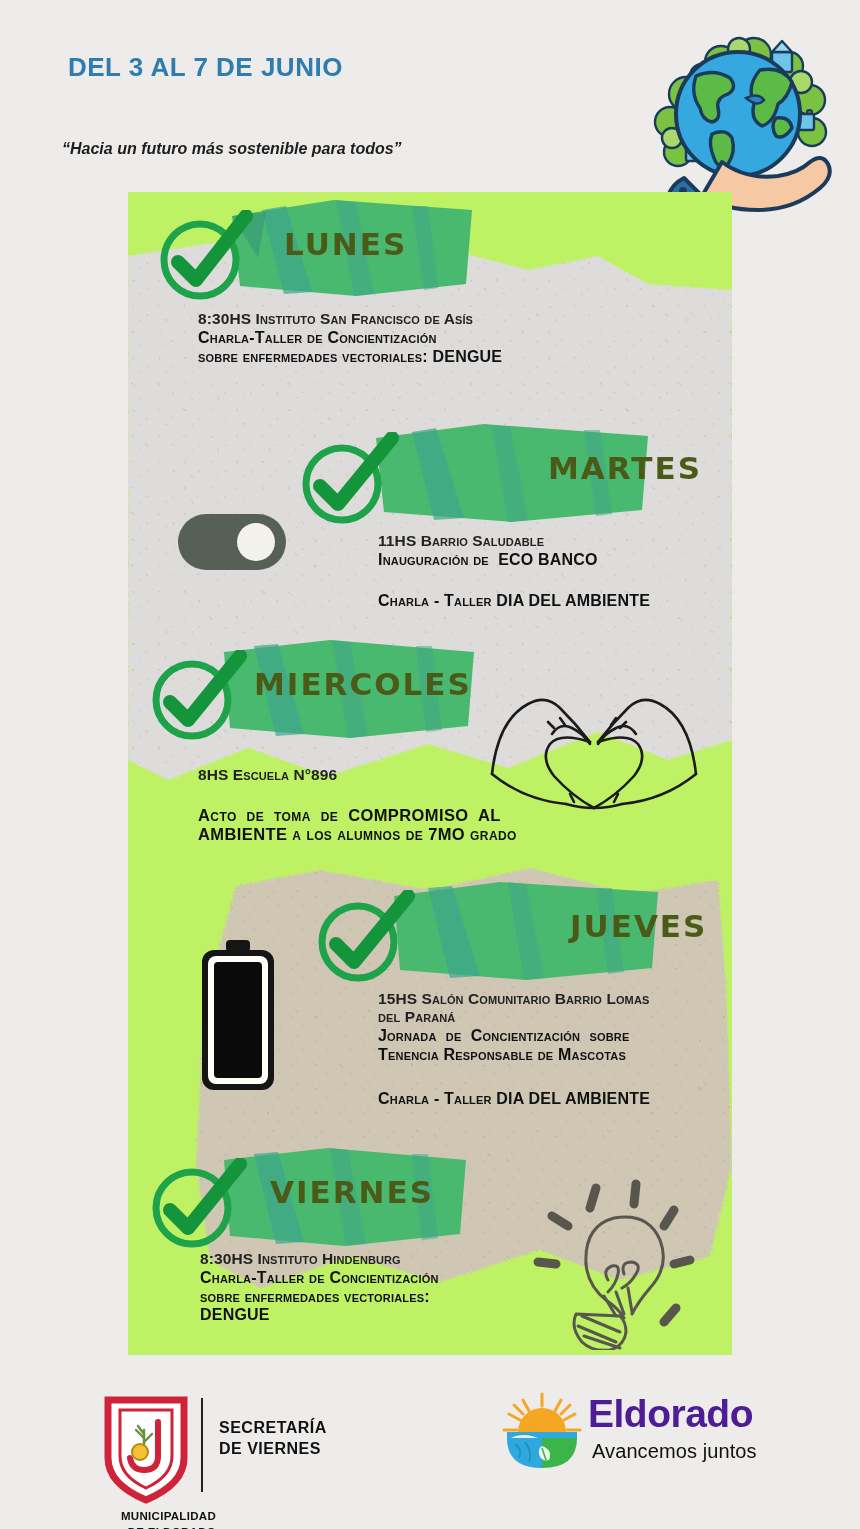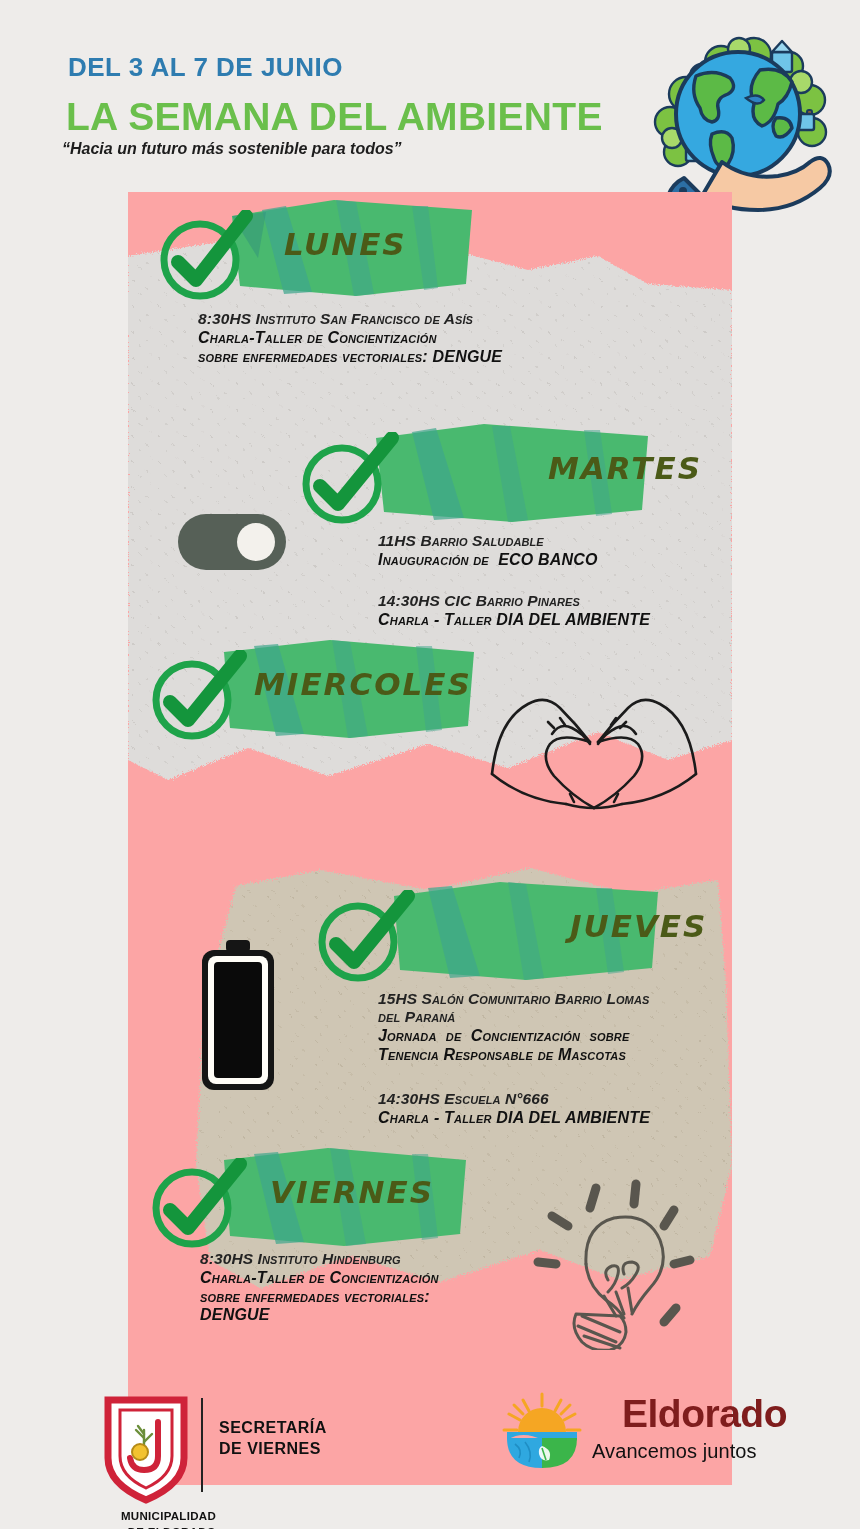--- a/index.html
+++ b/index.html
@@ -26,24 +26,23 @@
   .hdr-sub{
     position:absolute; left:62px; top:140px;
     font-size:16px; font-style:italic; font-weight:bold;
     color:#1d1d1d; white-space:nowrap;
   }
   #globe-illus{ position:absolute; left:626px; top:22px; width:220px; height:200px; }
 
   
   #card{
     position:absolute; left:128px; top:192px;
-    width:604px; height:1293px;
-    background:#fca5a5;
+    width:604px; height:1163px;
+    background:#bef264;
     overflow:hidden;
-    font-style:italic;
   }
   .tex{ position:absolute; }
 
   
   .day{ position:absolute; }
   .banner{ position:absolute; left:0; top:0; }
   .banner svg{ display:block; }
   .day-label{
     position:absolute;
     font-size:31px; font-weight:bold; letter-spacing:2px;
@@ -74,33 +73,32 @@
   }
   #divider{ position:absolute; left:201px; top:38px; width:2px; height:94px; background:#222; }
   #sec-title{
     position:absolute; left:219px; top:57px;
     font-size:16px; font-weight:bold; color:#111; line-height:1.32;
     letter-spacing:.5px;
   }
   #eldo-mark{ position:absolute; left:501px; top:32px; width:82px; height:78px; }
   #eldo-name{
     position:absolute; left:588px; top:32px;
-    font-size:39px; font-weight:bold; color:#7f1d1d; letter-spacing:-.5px;margin-left:34px;
+    font-size:39px; font-weight:bold; color:#4c1d95; letter-spacing:-.5px;
   }
   #eldo-tag{
     position:absolute; left:592px; top:80px;
     font-size:20px; color:#111; letter-spacing:.1px;
   }
 </style>
 </head>
 <body>
 
 <div id="header">
   <div class="hdr-date">DEL 3 AL 7 DE JUNIO</div>
-  <div class="hdr-title">LA SEMANA DEL AMBIENTE</div>
   <div class="hdr-sub">“Hacia un futuro más sostenible para todos”</div>
 
   <div id="globe-illus">
     <svg viewBox="0 0 220 200" width="220" height="200">
 
       <g stroke="#1b3b5c" stroke-width="2.4" stroke-linejoin="round">
         <g fill="#7cc242">
           <circle cx="60" cy="72" r="17"></circle>
             <circle cx="44" cy="100" r="15"></circle>
           <circle cx="52" cy="130" r="14"></circle>
@@ -227,21 +225,20 @@
       </svg>
     </div>
     <div class="day-label" style="left:258px; top:30px;">MARTES</div>
   </div>
 
   <div class="event" style="left:250px; top:340px; width:330px;">
     <div class="ev-when">11HS Barrio Saludable</div>
     <div class="ev-what">Inauguración de  ECO BANCO</div>
   </div>
   <div class="event" style="left:250px; top:400px; width:340px;">
-    <div class="ev-when">14:30HS CIC Barrio Pinares</div>
     <div class="ev-what">Charla - Taller DIA DEL AMBIENTE</div>
   </div>
 
   <div style="position:absolute; left:48px; top:320px;">
     <svg width="112" height="60" viewBox="0 0 112 60">
       <rect x="2" y="2" width="108" height="56" rx="28" fill="#566057"></rect>
       <circle cx="80" cy="30" r="19" fill="#f3f1ec"></circle>
     </svg>
   </div>
 
@@ -256,20 +253,25 @@
     </div>
     <div class="check" style="left:6px; top:14px;">
       <svg width="100" height="98" viewBox="0 0 100 98">
         <circle cx="44" cy="50" r="36" fill="none" stroke="#1ea34a" stroke-width="7"></circle>
         <path d="M22 52 L40 70 L92 6" fill="none" stroke="#14953c" stroke-width="14" stroke-linecap="round" stroke-linejoin="round"></path>
       </svg>
     </div>
     <div class="day-label" style="left:112px; top:30px;">MIERCOLES</div>
   </div>
 
+  <div class="event" style="left:70px; top:574px; width:320px;">
+    <div class="ev-when" style="margin-bottom:22px;">8HS Escuela N°896</div>
+    <div class="ev-what" style="font-size:16.5px; letter-spacing:.4px;">Acto  de  toma  de  COMPROMISO  AL
+AMBIENTE a los alumnos de 7MO grado</div>
+  </div>
 
   <div style="position:absolute; left:356px; top:490px;">
     <svg width="220" height="130" viewBox="0 0 220 130" fill="none" stroke="#1b1b1b" stroke-width="2.6" stroke-linecap="round" stroke-linejoin="round">
       <path d="M8 92 Q14 38 44 22 Q62 12 76 26 Q92 42 106 60"></path>
       <path d="M212 92 Q206 38 176 22 Q158 12 144 26 Q128 42 114 60"></path>
       <path d="M68 52 Q76 40 88 46 Q100 52 106 62"></path>
       <path d="M152 52 Q144 40 132 46 Q120 52 114 62"></path>
       <path d="M106 60 Q76 50 66 62 Q56 76 70 94 Q88 114 110 126"></path>
       <path d="M114 60 Q144 50 154 62 Q164 76 150 94 Q132 114 110 126"></path>
       <path d="M8 92 Q40 118 82 122"></path>
@@ -299,21 +301,20 @@
     <div class="day-label" style="left:262px; top:30px;">JUEVES</div>
   </div>
 
   <div class="event" style="left:250px; top:798px; width:340px;">
     <div class="ev-when">15HS Salón Comunitario Barrio Lomas
 del Paraná</div>
     <div class="ev-what">Jornada  de  Concientización  sobre
 Tenencia Responsable de Mascotas</div>
   </div>
   <div class="event" style="left:250px; top:898px; width:340px;">
-    <div class="ev-when">14:30HS Escuela N°666</div>
     <div class="ev-what">Charla - Taller DIA DEL AMBIENTE</div>
   </div>
 
   <div style="position:absolute; left:72px; top:748px;">
     <svg width="76" height="152" viewBox="0 0 76 152">
       <rect x="26" y="0" width="24" height="12" rx="4" fill="#151515"></rect>
       <rect x="2" y="10" width="72" height="140" rx="12" fill="#151515"></rect>
       <rect x="8" y="16" width="60" height="128" rx="8" fill="#fffdf7"></rect>
       <rect x="14" y="22" width="48" height="116" rx="4" fill="#0a0a0a"></rect>
     </svg>

